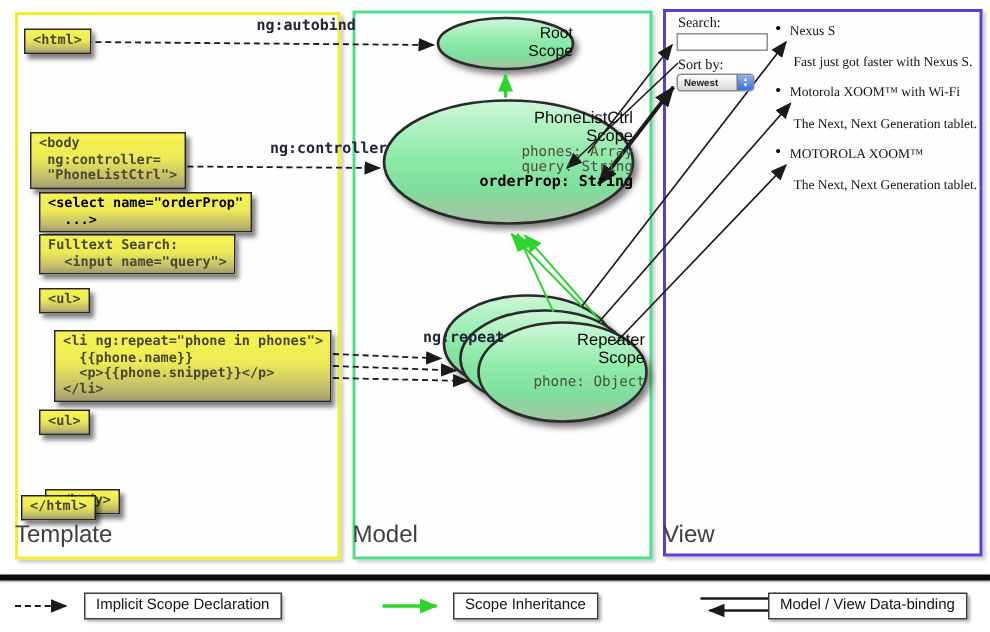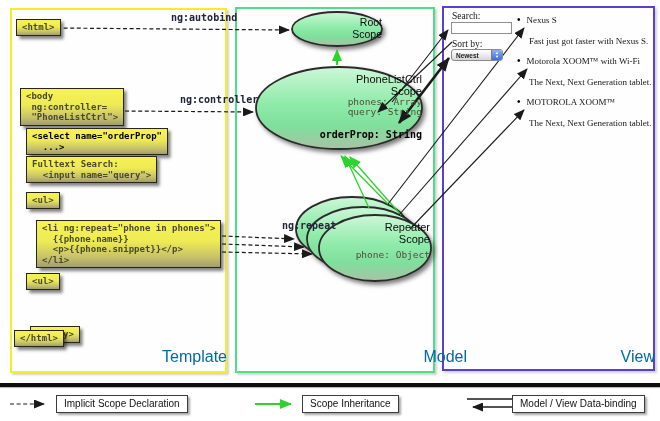--- a/index.html
+++ b/index.html
@@ -7,21 +7,21 @@
   .stage {
     position:relative; width:660px; height:421px; overflow:hidden;
     background:#fff; font-family:"Liberation Sans", sans-serif;
   }
   
   .panel { position:absolute; background:#fefefe; border:2px solid #ccc;
            box-shadow:2px 2px 2px rgba(0,0,0,0.18); }
   .panel.template { left:10px; top:8px;  width:217px; height:365px; border-color:var(--template-border,#f2ee2a); }
   .panel.model    { left:235px; top:7px; width:200px; height:366px; border-color:var(--model-border,#4be087); }
   .panel.view     { left:442px; top:6px; width:213px; height:365px; border-color:var(--view-border,#5a3fd7); }
-  .panel-title { position:absolute; text-align:right; font-size:16px; color:#0369a1; z-index:3; }
+  .panel-title { position:absolute; text-align:left; font-size:16px; color:#404040; z-index:3; }
   .pt-template { left:10px;  top:348px; width:217px; }
   .pt-model    { left:235px; top:348px; width:232px; }
   .pt-view     { left:442px; top:348px; width:213px; }
 
   
   svg.layer { position:absolute; left:0; top:0; z-index:2; pointer-events:none; }
   .mk-black { fill:#1a1a1a; }
   .mk-green { fill:var(--green-arrow,#2dd42d); }
   .ln-dash  { stroke:#1a1a1a; stroke-width:1.2; stroke-dasharray:4 2.6; fill:none; }
   .ln-thin  { stroke:#1a1a1a; stroke-width:1.1; fill:none; }
@@ -57,21 +57,21 @@
   .ng-repeat     { left:238px; top:220px; }
 
   
   .scope-label { position:absolute; z-index:3; text-align:right; color:#0a0a0a; }
   .scope-title { font-size:11px; line-height:12px; white-space:pre-line; }
   .scope-label.root { left:292px; top:17px; width:90px; font-size:10.5px; line-height:11.5px; white-space:pre-line; }
   .scope-label.ctrl { left:257px; top:73px; width:165px; }
   .scope-label.rep  { left:320px; top:221px; width:110px; }
   .scope-prop { font-family:"DejaVu Sans Mono", monospace; font-size:9.5px; line-height:9.5px; color:#4e4e40; }
   .scope-label.ctrl .scope-prop:first-of-type { margin-top:3px; }
-  .scope-prop.bold { font-size:10px; font-weight:700; color:#000; line-height:11px;margin-top:13px; }
+  .scope-prop.bold { font-size:10px; font-weight:700; color:#000; line-height:11px; }
   .scope-label.rep .scope-prop { margin-top:5px; }
 
   
   .view-text { position:absolute; z-index:3; font-family:"Liberation Serif", serif; font-size:9.5px; color:#141414; }
   .lbl-search { left:452px; top:11px; }
   .lbl-sort   { left:452px; top:39px; }
   .mac-input { position:absolute; z-index:3; left:451px; top:22px; width:61px; height:12px;
                border:1px solid #8f8f8f; background:#fff; font-size:8px; padding:0 2px; }
   .mac-select { position:absolute; z-index:3; left:451px; top:49px; width:52px; height:12px;
                 border:1px solid #8a8a8a; border-radius:3px; display:flex; align-items:stretch;

